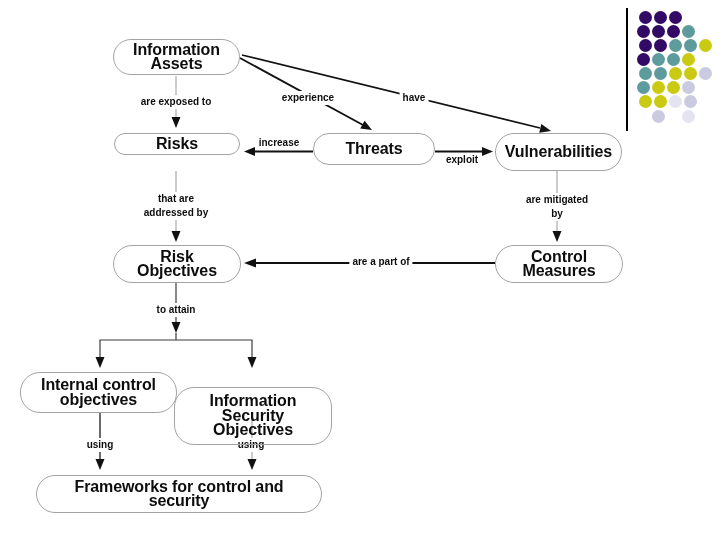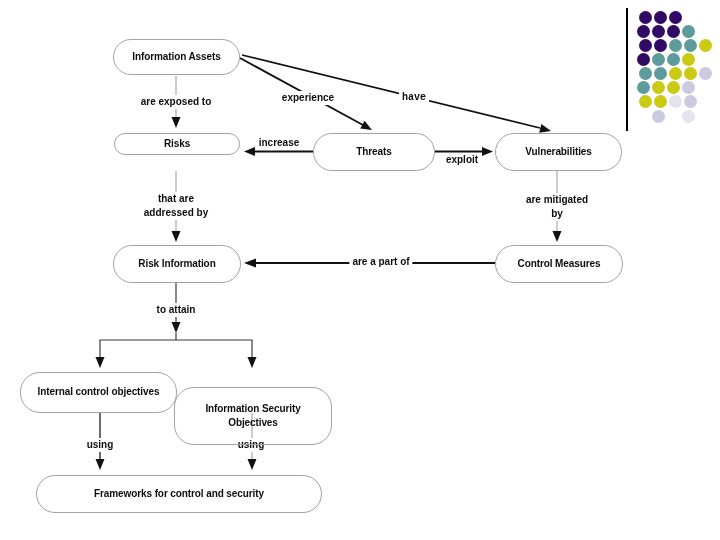--- a/index.html
+++ b/index.html
@@ -4,21 +4,21 @@
 <style>
   html,body{margin:0;padding:0;background:#fff;}
   .slide{
     position:relative;width:720px;height:540px;background:#ffffff;overflow:hidden;
     font-family:"Liberation Sans","DejaVu Sans",sans-serif;color:#0d0d0d;
   }
   svg.edges{position:absolute;left:0;top:0;}
   .node{
     position:absolute;background:#ffffff;border:1px solid #a3a3a3;border-radius:19px;
     display:flex;align-items:center;justify-content:center;text-align:center;
-    font-weight:bold;font-size:10px;line-height:14.5px;letter-spacing:-0.1px;
+    font-weight:bold;font-size:16px;line-height:14.5px;letter-spacing:-0.1px;
     box-sizing:border-box;padding:2px 8px;
   }
   .node.clear{background:transparent;}
   .elabel{
     position:absolute;transform:translate(-50%,-50%);background:#ffffff;
     font-weight:bold;font-size:10px;line-height:14px;text-align:center;
     white-space:nowrap;padding:0 3px;
   }
   .elabel span{display:block;}
   .deco-line{position:absolute;width:2px;}
@@ -88,41 +88,41 @@
     </g>
 
     <g>
       <line x1="252" y1="413" x2="252" y2="459" stroke="#999999" stroke-width="1"></line>
       <polygon points="252,470 247.5,459 256.5,459" fill="#111111"></polygon>
     </g>
   </svg>
 
   <div class="elabel" style="left:176px;top:102px;">are exposed to</div>
   <div class="elabel" style="left:308px;top:98px;">experience</div>
-  <div class="elabel" style="left:414px;top:98px;font-family:Liberation Mono, monospace;">have</div>
+  <div class="elabel" style="left:414px;top:98px;">have</div>
   <div class="elabel" style="left:279px;top:143px;">increase</div>
   <div class="elabel" style="left:462px;top:143px;margin-top:17px;">exploit</div>
   <div class="elabel" style="left:176px;top:206px;">
     <span>that are</span>
     <span>addressed by</span>
   </div>
   <div class="elabel" style="left:557px;top:207px;">
     <span>are mitigated</span>
     <span>by</span>
   </div>
   <div class="elabel" style="left:381px;top:262px;">are a part of</div>
   <div class="elabel" style="left:176px;top:310px;">to attain</div>
   <div class="elabel" style="left:100px;top:445px;">using</div>
   <div class="elabel" style="left:251px;top:445px;">using</div>
 
   <div class="node" style="left:113px;top:39px;width:127px;height:36px;border-radius:18px;">Information Assets</div>
   <div class="node" style="left:114px;top:133px;width:126px;height:22px;">Risks</div>
-  <div class="node" style="left:313px;top:133px;width:122px;height:38px;">Threats</div>
+  <div class="node" style="left:313px;top:133px;width:122px;height:32px;">Threats</div>
   <div class="node" style="left:495px;top:133px;width:127px;height:38px;">Vulnerabilities</div>
-  <div class="node" style="left:113px;top:245px;width:128px;height:38px;">Risk Information</div>
+  <div class="node" style="left:113px;top:245px;width:128px;height:38px;">Risk Objectives</div>
   <div class="node" style="left:495px;top:245px;width:128px;height:38px;">Control Measures</div>
   <div class="node" style="left:20px;top:372px;width:157px;height:41px;border-radius:20px;">Internal control objectives</div>
   <div class="node clear" style="left:174px;top:387px;width:158px;height:58px;border-radius:20px;">Information Security Objectives</div>
   <div class="node" style="left:36px;top:475px;width:286px;height:38px;">Frameworks for control and security</div>
 
   <div>
     <div class="deco-line" style="left: 626px; top: 8px; height: 123px; background: rgb(0, 0, 0);"></div>
     <div>
         <div class="dot" style="background: rgb(50, 10, 102); left: 638.5px; top: 10.5px;"></div>
         <div class="dot" style="background: rgb(50, 10, 102); left: 653.5px; top: 10.5px;"></div>

